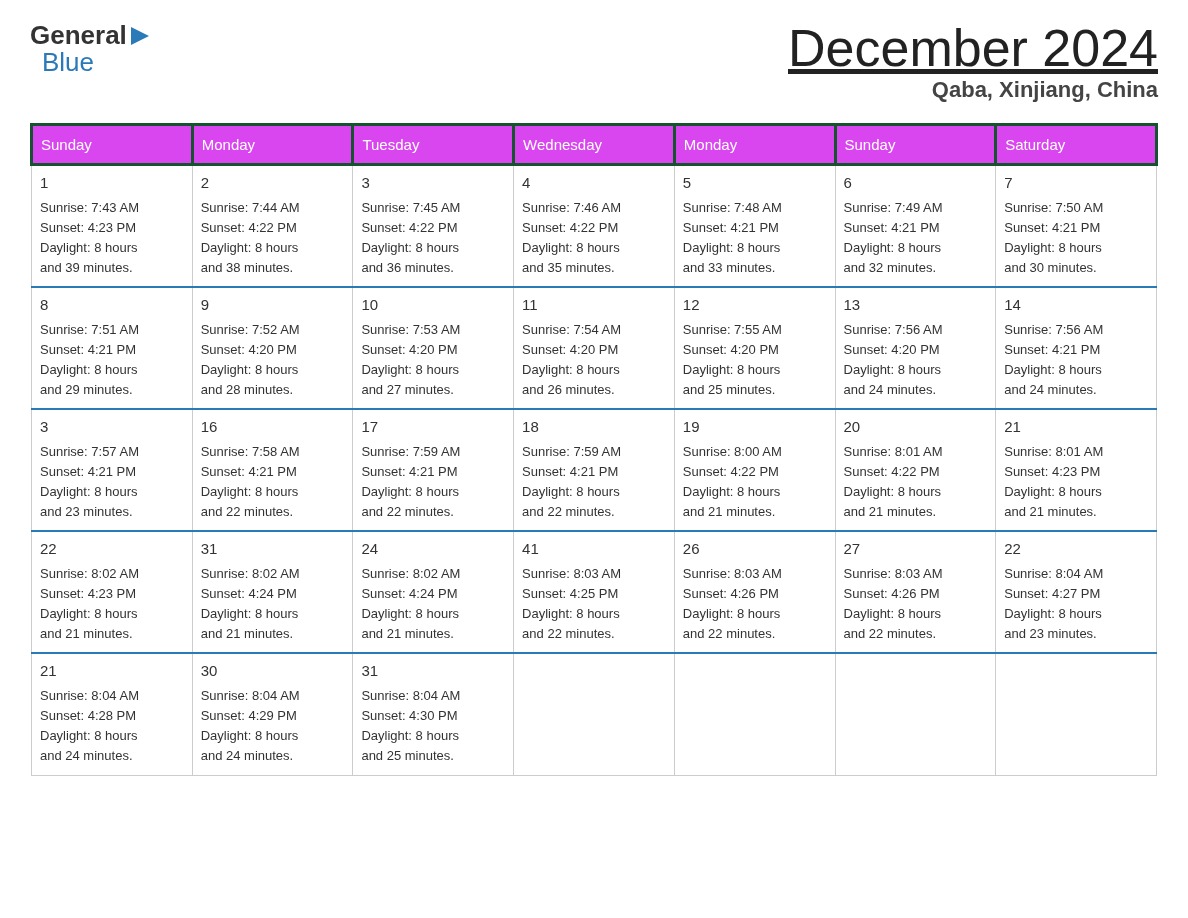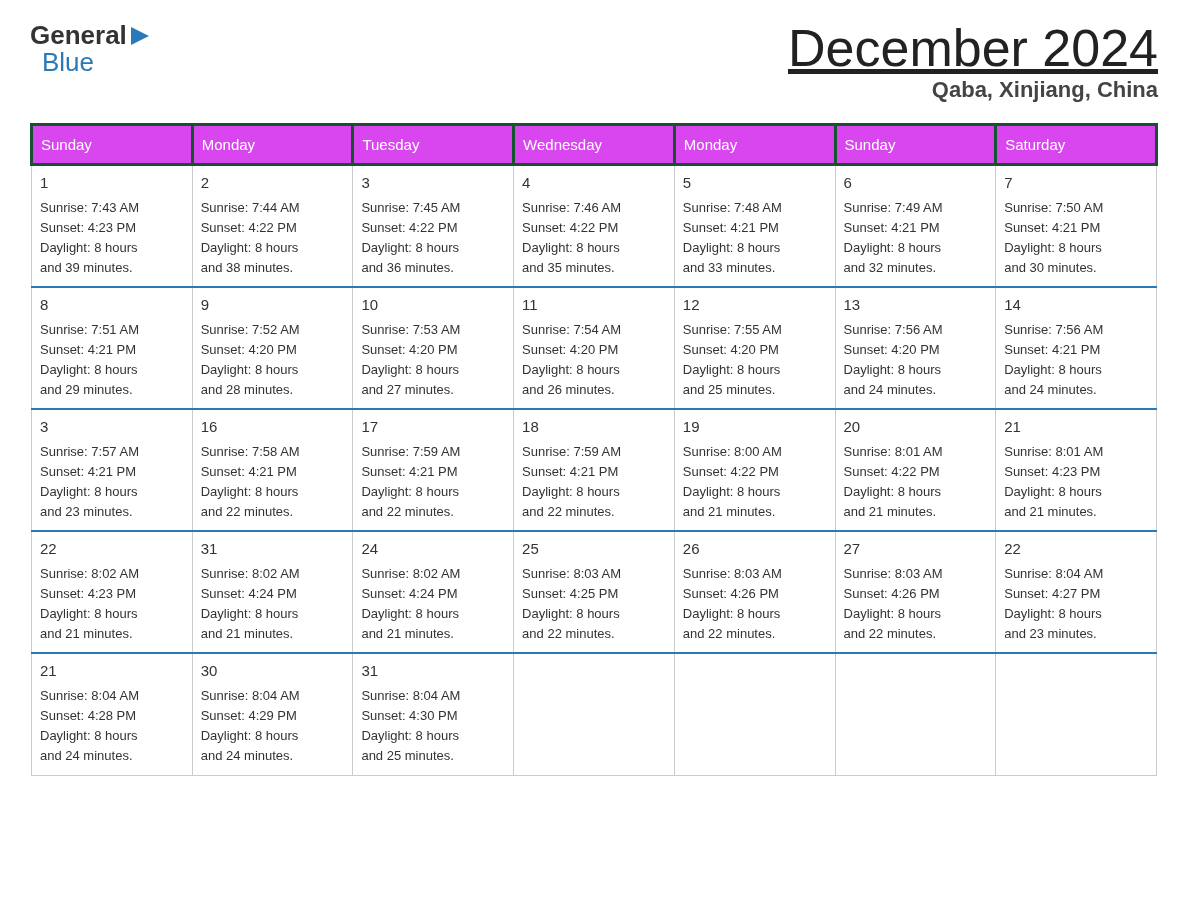--- a/index.html
+++ b/index.html
@@ -157,21 +157,21 @@
         <td><span class="day-number">17</span><span class="day-info">Sunrise: 7:59 AM<br>Sunset: 4:21 PM<br>Daylight: 8 hours<br>and 22 minutes.</span></td>
         <td><span class="day-number">18</span><span class="day-info">Sunrise: 7:59 AM<br>Sunset: 4:21 PM<br>Daylight: 8 hours<br>and 22 minutes.</span></td>
         <td><span class="day-number">19</span><span class="day-info">Sunrise: 8:00 AM<br>Sunset: 4:22 PM<br>Daylight: 8 hours<br>and 21 minutes.</span></td>
         <td><span class="day-number">20</span><span class="day-info">Sunrise: 8:01 AM<br>Sunset: 4:22 PM<br>Daylight: 8 hours<br>and 21 minutes.</span></td>
         <td><span class="day-number">21</span><span class="day-info">Sunrise: 8:01 AM<br>Sunset: 4:23 PM<br>Daylight: 8 hours<br>and 21 minutes.</span></td>
       </tr>
       <tr>
         <td><span class="day-number">22</span><span class="day-info">Sunrise: 8:02 AM<br>Sunset: 4:23 PM<br>Daylight: 8 hours<br>and 21 minutes.</span></td>
         <td><span class="day-number">31</span><span class="day-info">Sunrise: 8:02 AM<br>Sunset: 4:24 PM<br>Daylight: 8 hours<br>and 21 minutes.</span></td>
         <td><span class="day-number">24</span><span class="day-info">Sunrise: 8:02 AM<br>Sunset: 4:24 PM<br>Daylight: 8 hours<br>and 21 minutes.</span></td>
-        <td><span class="day-number">25</span><span class="day-info">Sunrise: 8:03 AM<br>Sunset: 4:25 PM<br>Daylight: 8 hours<br>and 22 minutes.</span></td>
+        <td><span class="day-number">41</span><span class="day-info">Sunrise: 8:03 AM<br>Sunset: 4:25 PM<br>Daylight: 8 hours<br>and 22 minutes.</span></td>
         <td><span class="day-number">26</span><span class="day-info">Sunrise: 8:03 AM<br>Sunset: 4:26 PM<br>Daylight: 8 hours<br>and 22 minutes.</span></td>
         <td><span class="day-number">27</span><span class="day-info">Sunrise: 8:03 AM<br>Sunset: 4:26 PM<br>Daylight: 8 hours<br>and 22 minutes.</span></td>
         <td><span class="day-number">22</span><span class="day-info">Sunrise: 8:04 AM<br>Sunset: 4:27 PM<br>Daylight: 8 hours<br>and 23 minutes.</span></td>
       </tr>
       <tr>
         <td><span class="day-number">21</span><span class="day-info">Sunrise: 8:04 AM<br>Sunset: 4:28 PM<br>Daylight: 8 hours<br>and 24 minutes.</span></td>
         <td><span class="day-number">30</span><span class="day-info">Sunrise: 8:04 AM<br>Sunset: 4:29 PM<br>Daylight: 8 hours<br>and 24 minutes.</span></td>
         <td><span class="day-number">31</span><span class="day-info">Sunrise: 8:04 AM<br>Sunset: 4:30 PM<br>Daylight: 8 hours<br>and 25 minutes.</span></td>
         <td></td>
         <td></td>

